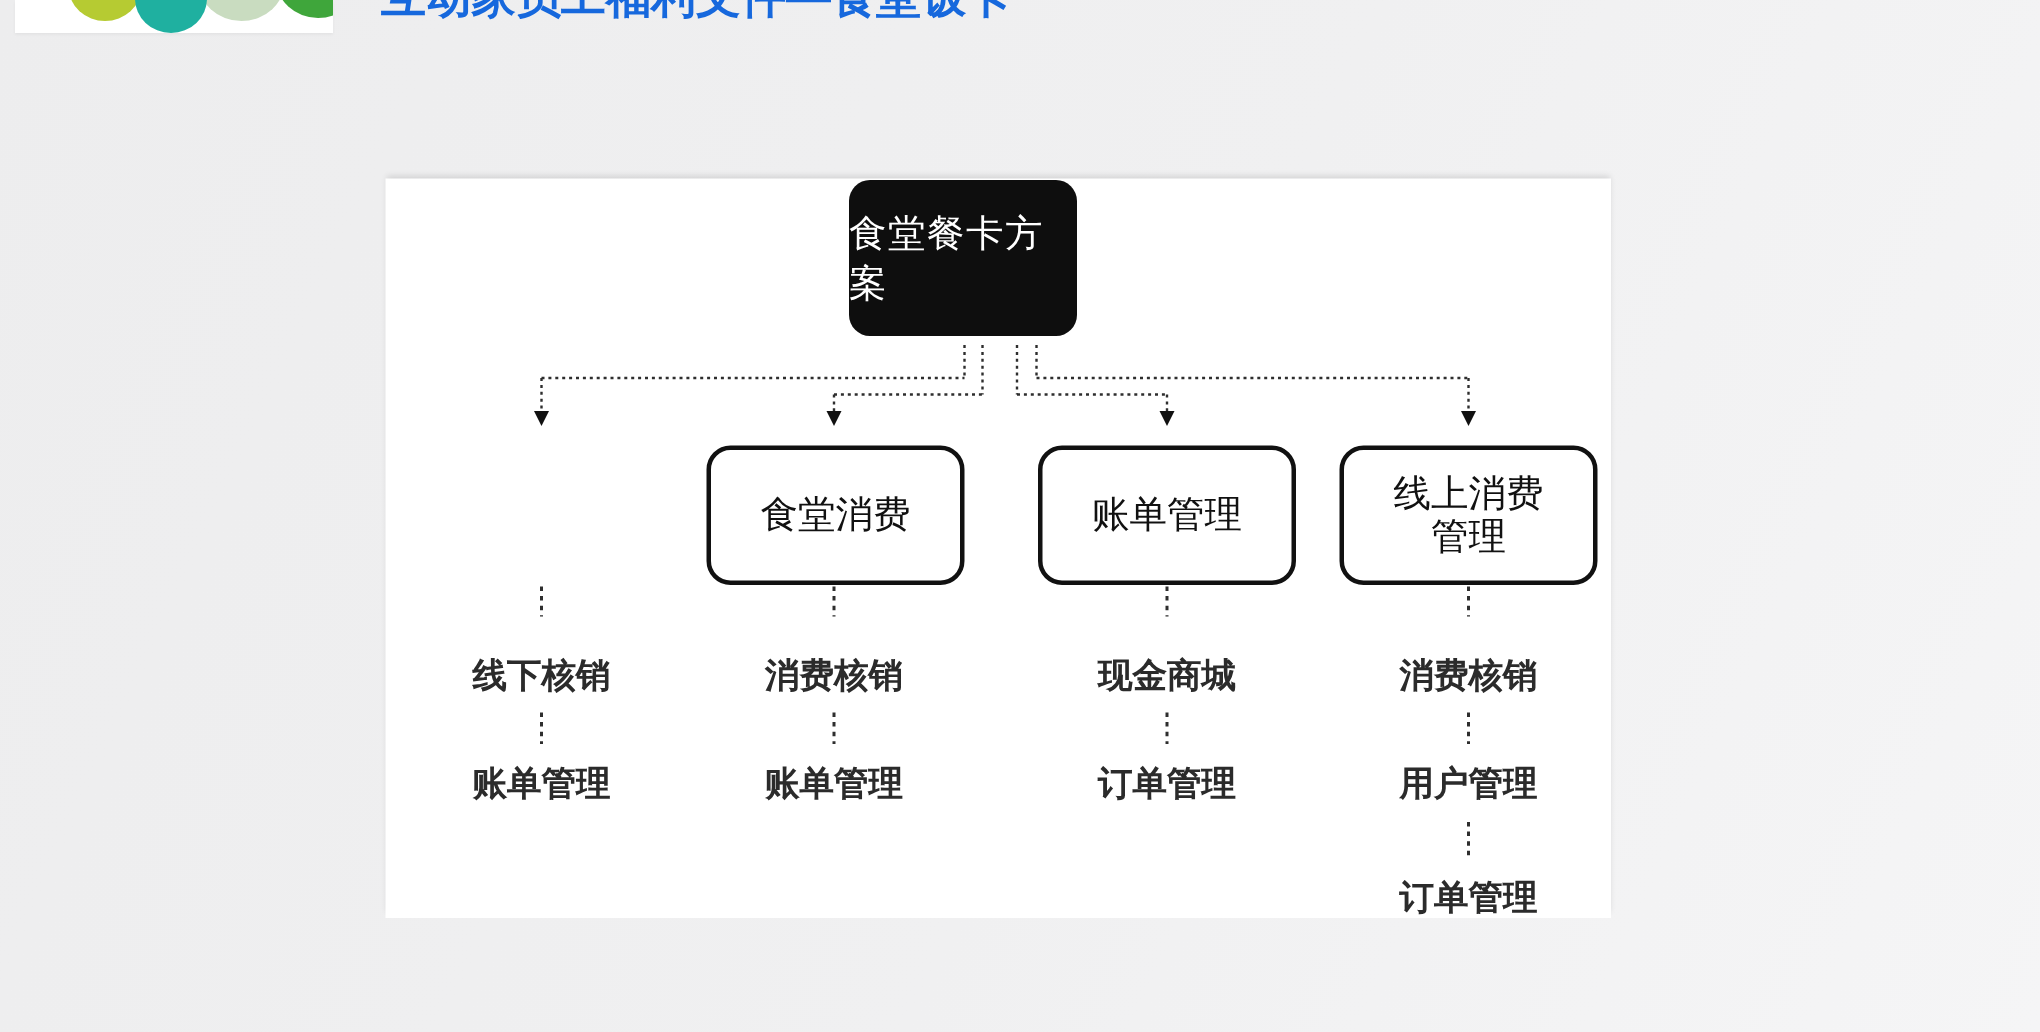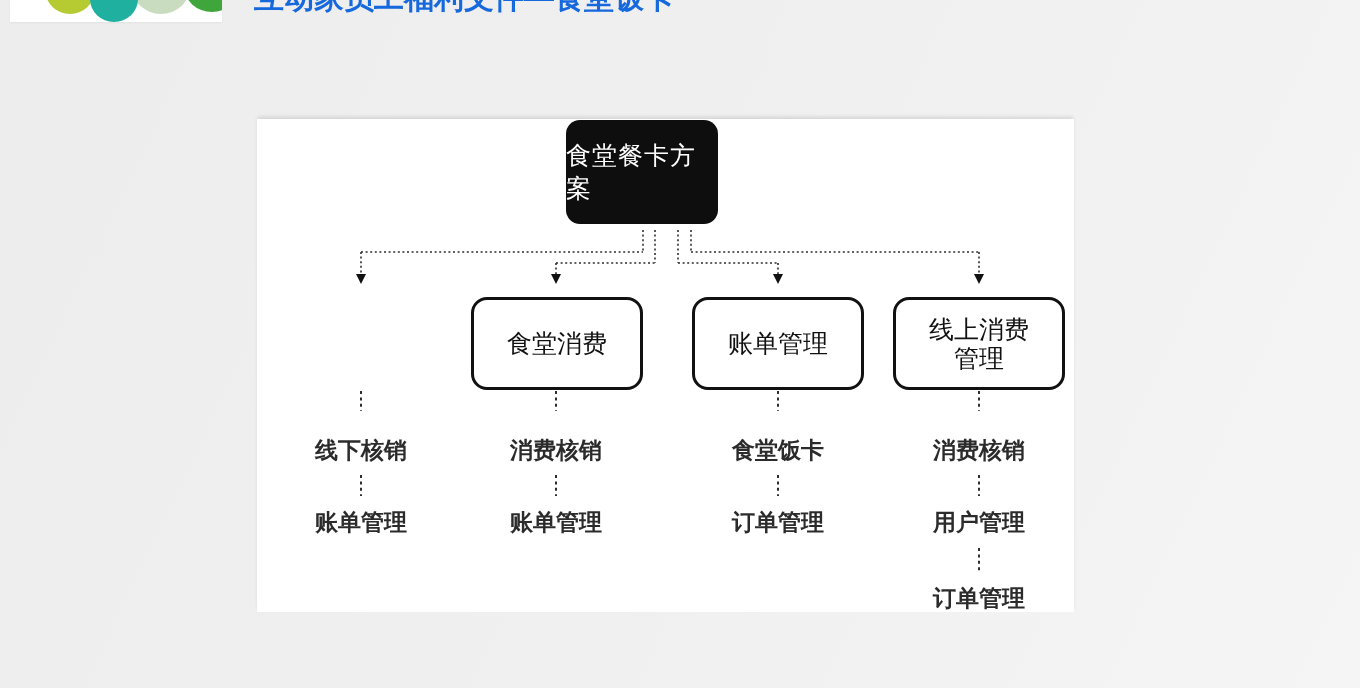--- a/index.html
+++ b/index.html
@@ -124,21 +124,21 @@
     <div class="box b2">账单管理</div>
     <div class="box b3">线上消费
 管理</div>
 
     <div class="it c0 r0">线下核销</div>
     <div class="it c0 r1">账单管理</div>
 
     <div class="it c1 r0">消费核销</div>
     <div class="it c1 r1">账单管理</div>
 
-    <div class="it c2 r0">食堂饭卡</div>
+    <div class="it c2 r0">现金商城</div>
     <div class="it c2 r1">订单管理</div>
 
     <div class="it c3 r0">消费核销</div>
     <div class="it c3 r1">用户管理</div>
     <div class="it c3 r2">订单管理</div>
 
   </div>
 </div>
 
 </body></html>

